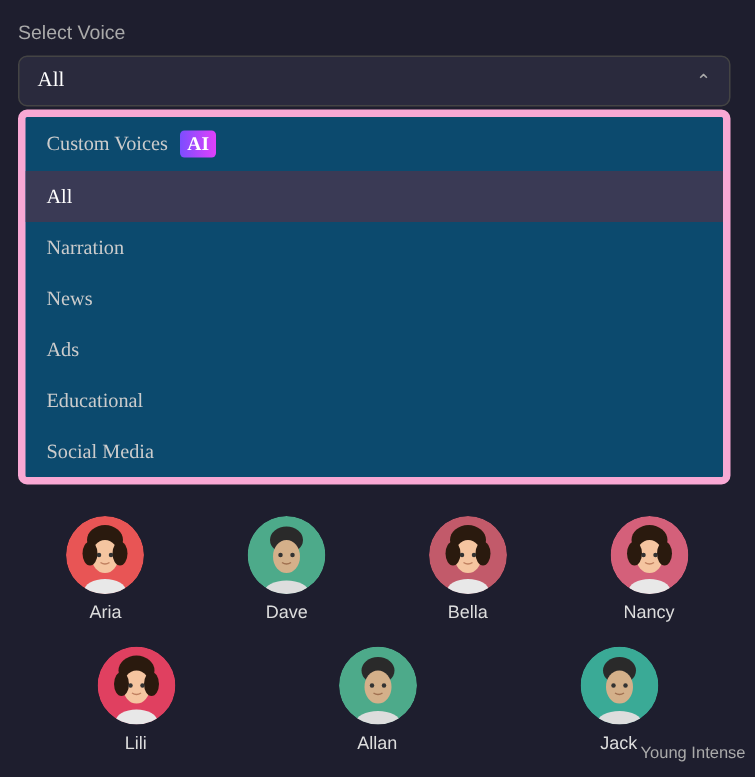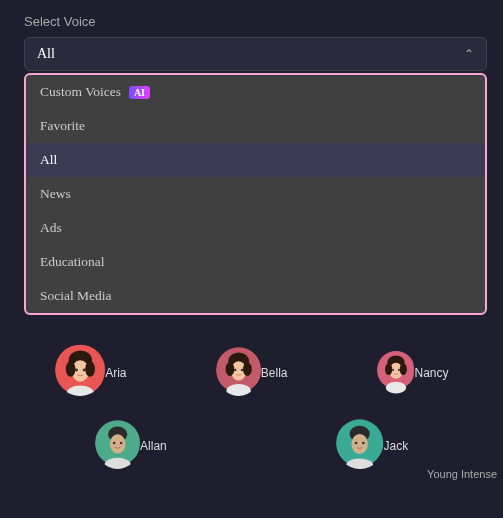--- a/index.html
+++ b/index.html
@@ -8,21 +8,21 @@
       width: 503px;
       height: 518px;
       background: #1e1e2e;
       font-family: -apple-system, BlinkMacSystemFont, 'Segoe UI', sans-serif;
       color: #ccc;
       overflow: hidden;
       position: relative;
     }
 
     .page {
-      padding: 14px 16px 0 24px;
+      padding: 14px 16px 0 12px;
     }
 
     .select-label {
       font-size: 13px;
       color: #aaa;
       margin-bottom: 8px;
     }
 
     .dropdown-container {
       position: relative;
@@ -47,22 +47,22 @@
     .dropdown-trigger .chevron {
       color: #aaa;
       font-size: 12px;
     }
 
     .dropdown-menu {
       position: absolute;
       top: calc(100% + 2px);
       left: 0;
       right: 0;
-      background: #404040;
-      border: 2px solid #f9a8d4;
+      background: #0c4a6e;
+      border: 5px solid #f9a8d4;
       border-radius: 6px;
       overflow: hidden;
       z-index: 200;
     }
 
     .dropdown-item {
       padding: 9px 14px;
       font-size: 13.5px;
       color: #ccc;
       cursor: pointer;
@@ -72,35 +72,36 @@
     }
 
     .dropdown-item.active {
       background: #3a3a55;
       color: #fff;
     }
 
     .ai-badge {
       background: linear-gradient(90deg, #7c4dff, #e040fb);
       color: #fff;
-      font-size: 10px;
+      font-size: 13px;
       font-weight: bold;
       padding: 1px 5px;
       border-radius: 3px;
     }
 
     .voice-row {
       display: flex;
       gap: 0;
       justify-content: space-around;
       margin-bottom: 6px;
     }
 
     .voice-item {
       display: flex;
+      flex-direction: column;
       align-items: center;
       cursor: pointer;
       width: 80px;
       padding: 6px 4px 4px 4px;
     }
 
     .avatar-circle {
       width: 52px;
       height: 52px;
       border-radius: 50%;
@@ -139,22 +140,22 @@
   <div class="select-label">Select Voice</div>
 
   <div class="dropdown-container">
     <div class="dropdown-trigger">
       <span>All</span>
       <span class="chevron">⌃</span>
     </div>
     <div class="dropdown-menu">
 
     <div class="dropdown-item">Custom Voices<span class="ai-badge">AI</span></div>
-        <div class="dropdown-item">Favorite</div>
         <div class="dropdown-item active">All</div>
+        <div class="dropdown-item">Narration</div>
         <div class="dropdown-item">News</div>
         <div class="dropdown-item">Ads</div>
         <div class="dropdown-item">Educational</div>
         <div class="dropdown-item">Social Media</div>
       </div>
   </div>
 </div>
 
 <div style="position:absolute; top:338px; left:0; right:0; padding:0 10px;">
   <div class="voice-row" id="row1">
@@ -176,20 +177,39 @@
     <circle cx="30" cy="26" r="1.5" fill="#333"></circle>
 
     <path d="M23 31 Q26 33 29 31" stroke="#c08060" stroke-width="1" fill="none"></path>
   </svg>
         </div>
         <span class="voice-name">Aria</span>
       </div>
       <div class="voice-item">
         <div class="avatar-circle">
           <svg viewBox="0 0 52 52" class="avatar-svg">
+    <circle cx="26" cy="26" r="26" fill="#4daa8a"></circle>
+
+    <ellipse cx="26" cy="16" rx="11" ry="9" fill="#2a2a2a"></ellipse>
+
+    <ellipse cx="26" cy="27" rx="9" ry="11" fill="#d4b08a"></ellipse>
+
+    <ellipse cx="26" cy="51" rx="15" ry="8" fill="#ddd"></ellipse>
+
+    <circle cx="22" cy="26" r="1.5" fill="#333"></circle>
+    <circle cx="30" cy="26" r="1.5" fill="#333"></circle>
+
+    <path d="M23 31 Q26 33 29 31" stroke="#a07050" stroke-width="1" fill="none"></path>
+  </svg>
+        </div>
+        <span class="voice-name">Dave</span>
+      </div>
+      <div class="voice-item">
+        <div class="avatar-circle">
+          <svg viewBox="0 0 52 52" class="avatar-svg">
     <circle cx="26" cy="26" r="26" fill="#c25a6a"></circle>
 
     <ellipse cx="26" cy="16" rx="12" ry="10" fill="#2a1a0e"></ellipse>
 
     <ellipse cx="26" cy="27" rx="9" ry="11" fill="#f5c5a0"></ellipse>
 
     <ellipse cx="16" cy="25" rx="5" ry="8" fill="#2a1a0e"></ellipse>
     <ellipse cx="36" cy="25" rx="5" ry="8" fill="#2a1a0e"></ellipse>
 
     <ellipse cx="26" cy="50" rx="14" ry="8" fill="#e8e8e8"></ellipse>
@@ -219,20 +239,42 @@
     <circle cx="22" cy="26" r="1.5" fill="#333"></circle>
     <circle cx="30" cy="26" r="1.5" fill="#333"></circle>
 
     <path d="M23 31 Q26 33 29 31" stroke="#c08060" stroke-width="1" fill="none"></path>
   </svg>
         </div>
         <span class="voice-name">Nancy</span>
       </div>
     </div>
   <div class="voice-row" id="row2">
+      <div class="voice-item">
+        <div class="avatar-circle">
+          <svg viewBox="0 0 52 52" class="avatar-svg">
+    <circle cx="26" cy="26" r="26" fill="#e04060"></circle>
+
+    <ellipse cx="26" cy="16" rx="12" ry="10" fill="#2a1a0e"></ellipse>
+
+    <ellipse cx="26" cy="27" rx="9" ry="11" fill="#f5c5a0"></ellipse>
+
+    <ellipse cx="16" cy="25" rx="5" ry="8" fill="#2a1a0e"></ellipse>
+    <ellipse cx="36" cy="25" rx="5" ry="8" fill="#2a1a0e"></ellipse>
+
+    <ellipse cx="26" cy="50" rx="14" ry="8" fill="#e8e8e8"></ellipse>
+
+    <circle cx="22" cy="26" r="1.5" fill="#333"></circle>
+    <circle cx="30" cy="26" r="1.5" fill="#333"></circle>
+
+    <path d="M23 31 Q26 33 29 31" stroke="#c08060" stroke-width="1" fill="none"></path>
+  </svg>
+        </div>
+        <span class="voice-name">Lili</span>
+      </div>
       <div class="voice-item">
         <div class="avatar-circle">
           <svg viewBox="0 0 52 52" class="avatar-svg">
     <circle cx="26" cy="26" r="26" fill="#4daa8a"></circle>
 
     <ellipse cx="26" cy="16" rx="11" ry="9" fill="#2a2a2a"></ellipse>
 
     <ellipse cx="26" cy="27" rx="9" ry="11" fill="#d4b08a"></ellipse>
 
     <ellipse cx="26" cy="51" rx="15" ry="8" fill="#ddd"></ellipse>

